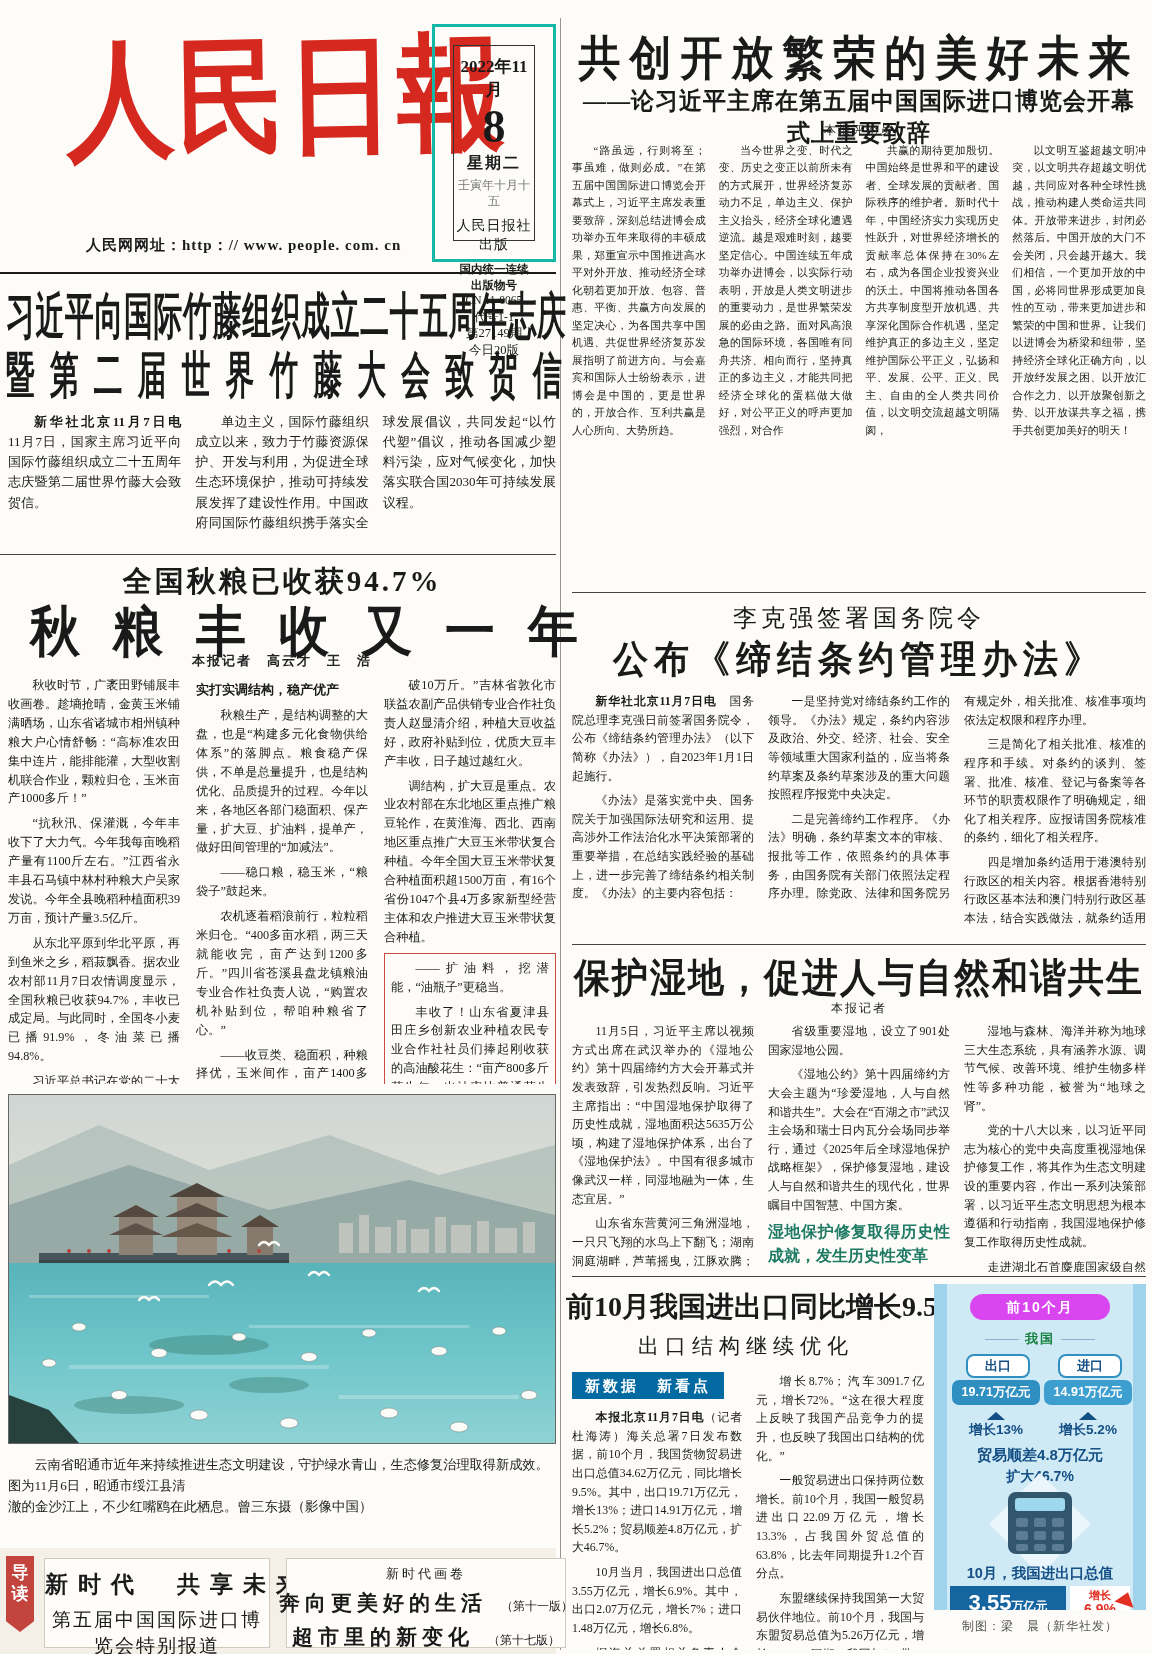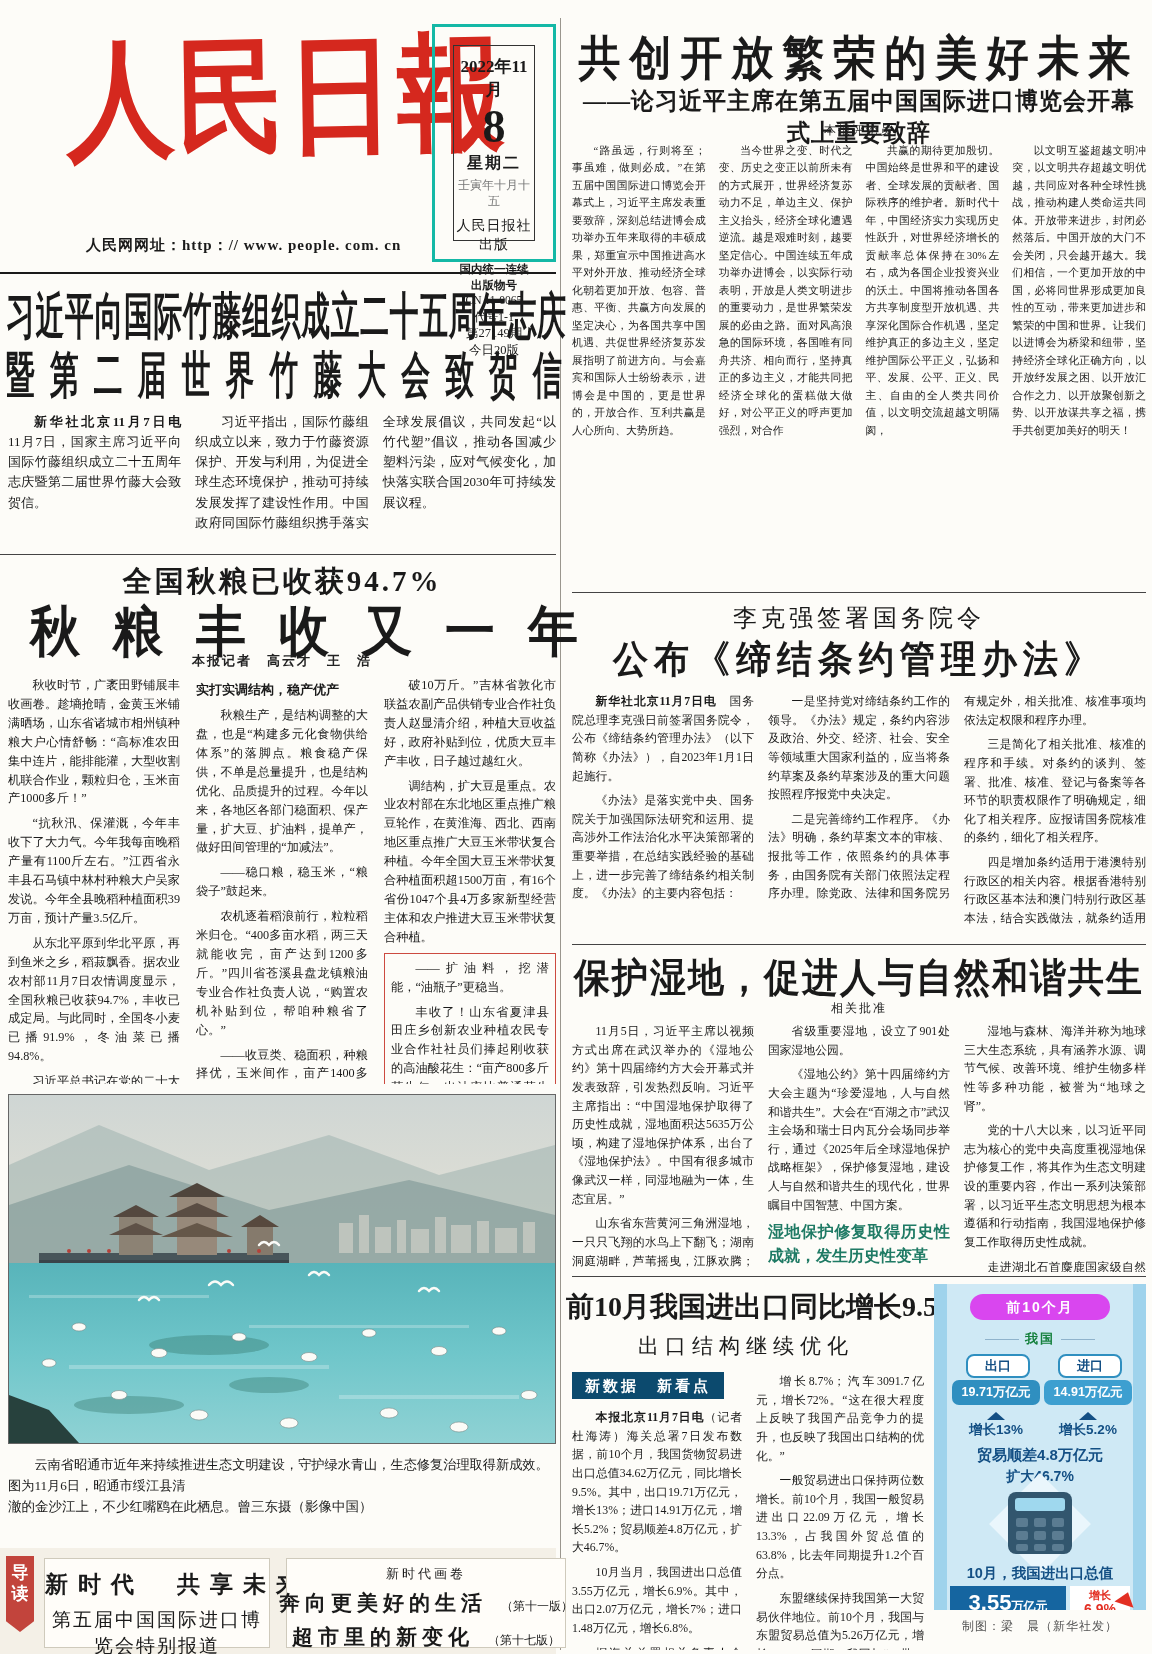--- a/index.html
+++ b/index.html
@@ -34,21 +34,21 @@
   .t-title{font-size:35px;font-weight:900;text-align:center;letter-spacing:6px;transform:scaleY(1.08);}
   .body3s{column-count:3;column-gap:14px;font-size:11.8px;line-height:1.58;}
   .wtitle{font-size:36px;font-weight:900;text-align:center;letter-spacing:2px;white-space:nowrap;transform:scaleY(1.1);}
   .colfix{font-size:11.8px;line-height:1.58;overflow:hidden;}
   .teal{color:#1f7a64;font-weight:900;font-size:16px;line-height:1.5;text-indent:0;}
   .redbox{border:1.5px solid #cc4a40;padding:5px 6px;margin:4px 0 6px 0;}
   .subhead{font-weight:900;text-align:center;text-indent:0;font-size:13px;margin:4px 0 6px;}
   
   .trtitle{font-size:28px;font-weight:bold;text-align:center;letter-spacing:0px;white-space:nowrap;}
   .trsub{font-size:21px;text-align:center;letter-spacing:6px;}
-  .badge{background:#0c4a6e;color:#fff;font-weight:bold;font-size:15px;letter-spacing:3px;
+  .badge{background:#0369a1;color:#fff;font-weight:bold;font-size:15px;letter-spacing:3px;
          text-align:center;line-height:27px;height:27px;}
   
   .info{background:#cfe9f5;overflow:hidden;}
   .info .stripe{position:absolute;top:0;bottom:0;width:13px;background:#9fd3ec;}
   .pill{background:#d946ef;color:#fff;font-weight:bold;border-radius:14px;text-align:center;}
   .cn-row{color:#15803d;font-weight:bold;font-size:13px;text-align:center;letter-spacing:2px;}
   .cn-row:before,.cn-row:after{content:"";display:inline-block;width:34px;height:1px;background:#8fb3cc;vertical-align:middle;margin:0 6px;}
   .btn{background:#fff;border:2px solid #2f8fc0;border-radius:8px;color:#134f84;font-weight:900;
        font-size:13px;text-align:center;line-height:20px;}
   .cap{background:#3d9fd0;border-radius:7px;color:#fff;font-weight:900;font-size:12.5px;text-align:center;line-height:25px;white-space:nowrap;}
@@ -102,21 +102,21 @@
   </div>
 
   <div class="abs hr" style="left:0;top:272px;width:556px;"></div>
   <div class="abs vrule" style="left:560px;top:18px;height:1632px;"></div>
 
   <section>
     <div class="abs bam1 sans" style="left:6px;top:289px;">习近平向国际竹藤组织成立二十五周年志庆</div>
     <div class="abs bam2 sans" style="left:6px;top:348px;">暨第二届世界竹藤大会致贺信</div>
     <div class="abs body3" style="left:8px;top:412px;width:548px;height:134px;overflow:hidden;">
       <p class="just"><b>新华社北京11月7日电　</b><span>11月7日，国家主席习近平向国际竹藤组织成立二十五周年志庆暨第二届世界竹藤大会致贺信。</span></p>
-      <p class="just">习近平指出，国际竹藤组织成立以来，致力于竹藤资源保护、开发与利用，为促进全球生态环境保护，推动可持续发展发挥了建设性作用。中国政府同国际竹藤组织携手落实全球发展倡议，共同发起“以竹代塑”倡议，推动各国减少塑料污染，应对气候变化，加快落实联合国2030年可持续发展议程。</p>
+      <p class="just">单边主义，国际竹藤组织成立以来，致力于竹藤资源保护、开发与利用，为促进全球生态环境保护，推动可持续发展发挥了建设性作用。中国政府同国际竹藤组织携手落实全球发展倡议，共同发起“以竹代塑”倡议，推动各国减少塑料污染，应对气候变化，加快落实联合国2030年可持续发展议程。</p>
 
     </div>
   </section>
 
   <div class="abs thin" style="left:0;top:554px;width:556px;"></div>
 
   <section>
     <div class="abs kicker" style="left:8px;top:562px;width:548px;">全国秋粮已收获94.7%</div>
     <div class="abs bigtitle sans" style="left:30px;top:598px;width:548px;">秋粮丰收又一年</div>
     <div class="abs byline" style="left:8px;top:652px;width:548px;font-weight:bold;">本报记者　高云才　王　浩</div>
@@ -294,21 +294,21 @@
       <p>三是简化了相关批准、核准的程序和手续。对条约的谈判、签署、批准、核准、登记与备案等各环节的职责权限作了明确规定，细化了相关程序。应报请国务院核准的条约，细化了相关程序。</p>
       <p>四是增加条约适用于港澳特别行政区的相关内容。根据香港特别行政区基本法和澳门特别行政区基本法，结合实践做法，就条约适用于特别行政区征求特别行政区政府意见的内容、程序等作了明确规定。</p>
 
     </div>
   </section>
 
   <div class="abs thin" style="left:572px;top:944px;width:574px;"></div>
 
   <section>
     <div class="abs wtitle sans" style="left:572px;top:954px;width:574px;">保护湿地，促进人与自然和谐共生</div>
-    <div class="abs byline" style="left:572px;top:1000px;width:574px;font-size:12px;">相关批准</div>
+    <div class="abs byline" style="left:572px;top:1000px;width:574px;font-size:12px;">本报记者</div>
 
     <div class="abs colfix just" style="left:572px;top:1022px;width:182px;height:250px;">
       <p>11月5日，习近平主席以视频方式出席在武汉举办的《湿地公约》第十四届缔约方大会开幕式并发表致辞，引发热烈反响。习近平主席指出：“中国湿地保护取得了历史性成就，湿地面积达5635万公顷，构建了湿地保护体系，出台了《湿地保护法》。中国有很多城市像武汉一样，同湿地融为一体，生态宜居。”</p>
       <p>山东省东营黄河三角洲湿地，一只只飞翔的水鸟上下翻飞；湖南洞庭湖畔，芦苇摇曳，江豚欢腾；黑龙江扎龙湿地，丹顶鹤翩翩起舞，人与自然融为一体……新时代这十年，我国以前所未有的力度推进生态文明建设，全面推进湿地保护修复，实施湿地保护修复项目3400多个。目前，我国已有64处国际重要湿地、29处国家重要湿地、1021处</p>
     </div>
     <div class="abs colfix just" style="left:768px;top:1022px;width:182px;height:250px;">
       <p>省级重要湿地，设立了901处国家湿地公园。</p>
       <p>《湿地公约》第十四届缔约方大会主题为“珍爱湿地，人与自然和谐共生”。大会在“百湖之市”武汉主会场和瑞士日内瓦分会场同步举行，通过《2025年后全球湿地保护战略框架》，保护修复湿地，建设人与自然和谐共生的现代化，世界瞩目中国智慧、中国方案。</p>
       <p class="teal sans">湿地保护修复取得历史性成就，发生历史性变革</p>
     </div>

